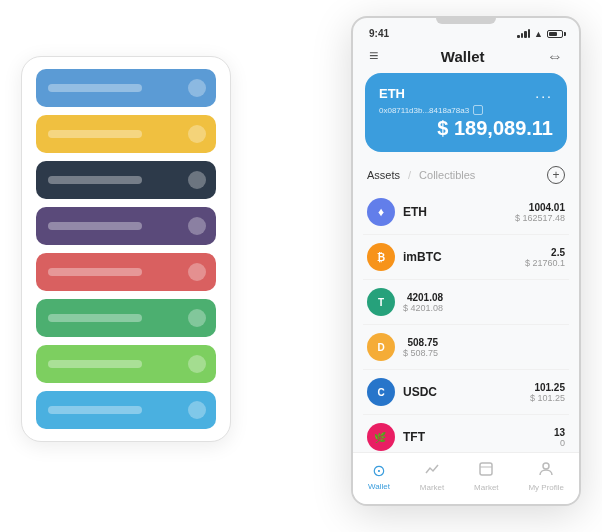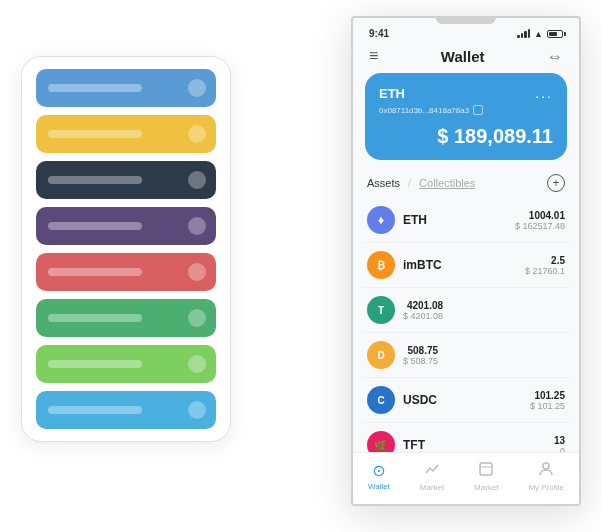--- a/index.html
+++ b/index.html
@@ -71,21 +71,21 @@
     .card-lblue   { background: #4ab0e0; }
 
     
     .phone {
       position: absolute;
       right: 0;
       top: 0;
       width: 230px;
       height: 490px;
       background: #f8f9fa;
-      border-radius: 4px;
+      border-radius: 16px;
       border: 2px solid #d0d0d0;
       box-shadow: 0 8px 40px rgba(0,0,0,0.15);
       overflow: hidden;
       display: flex;
       flex-direction: column;
     }
 
     .phone-notch {
       position: absolute;
       top: 0;
@@ -199,21 +199,21 @@
     }
 
     .eth-more {
       font-size: 14px;
       letter-spacing: 2px;
     }
 
     .eth-address {
       font-size: 8px;
       opacity: 0.8;
-      margin-bottom: 10px;
+      margin-bottom: 2px;
       display: flex;
       align-items: center;
       gap: 4px;
     }
 
     .eth-copy-icon {
       width: 10px;
       height: 10px;
       border: 1px solid rgba(255,255,255,0.7);
       border-radius: 2px;
@@ -242,21 +242,20 @@
 
     .assets-tab {
       font-size: 11px;
       color: #333;
       font-weight: 400;
     }
 
     .assets-tab.inactive {
       color: #aaa;
       font-weight: 400;
-      text-decoration: underline;
     }
 
     .assets-divider {
       color: #ccc;
       font-size: 11px;
     }
 
     .assets-add {
       width: 18px;
       height: 18px;

